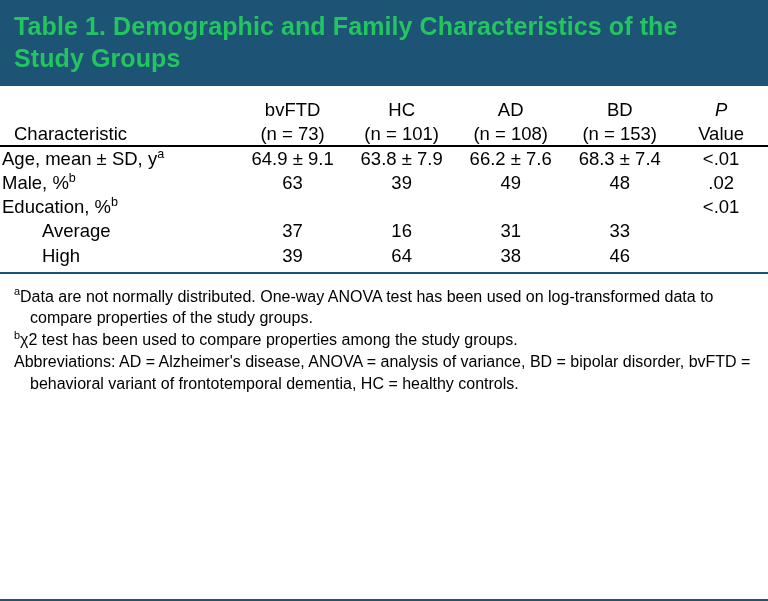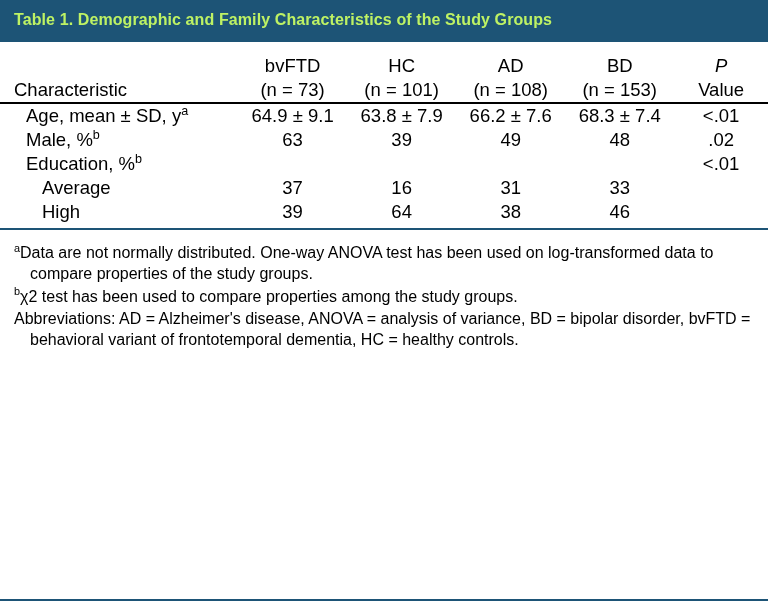--- a/index.html
+++ b/index.html
@@ -14,23 +14,23 @@
   .table-figure {
     width: 768px;
     height: 601px;
     box-sizing: border-box;
     background: #ffffff;
     position: relative;
     overflow: hidden;
   }
   .title-bar {
     background: #1d5476;
-    color: #bef264;
+    color: #22c55e;
     padding: 10px 14px 12px 14px;
-    font-size: 16px;
+    font-size: 25px;
     font-weight: bold;
     line-height: 1.28;
     letter-spacing: 0.1px;
   }
   table.data {
     width: 100%;
     border-collapse: collapse;
     font-size: 18.5px;
     table-layout: fixed;
   }
@@ -62,21 +62,21 @@
   }
 
   tbody td {
     padding-top: 3px;
     padding-bottom: 3px;
     text-align: center;
     line-height: 1.3;
   }
   tbody td.label {
     text-align: left;
-    padding-left: 26px;
+    padding-left: 2px;
   }
   tbody td.indent {
     padding-left: 42px;
   }
   tbody td.pval {
     text-align: center;
   }
   .contline {
     display: block;
     padding-left: 28px;

